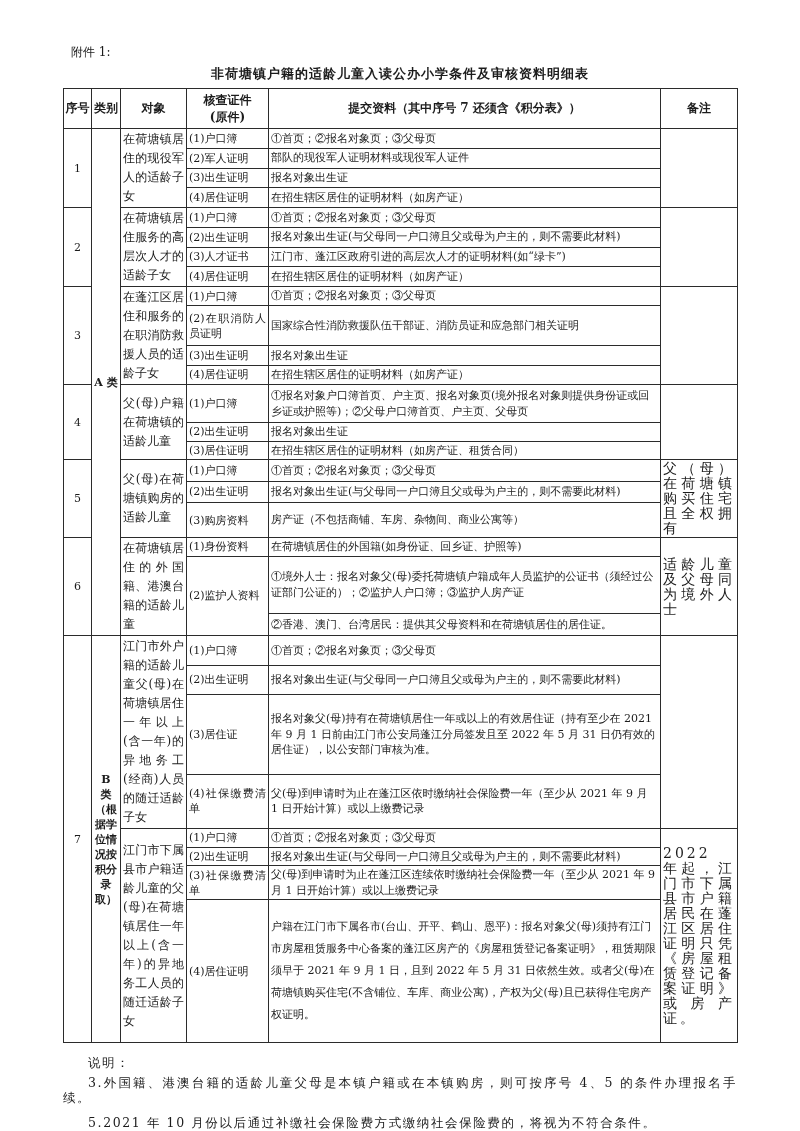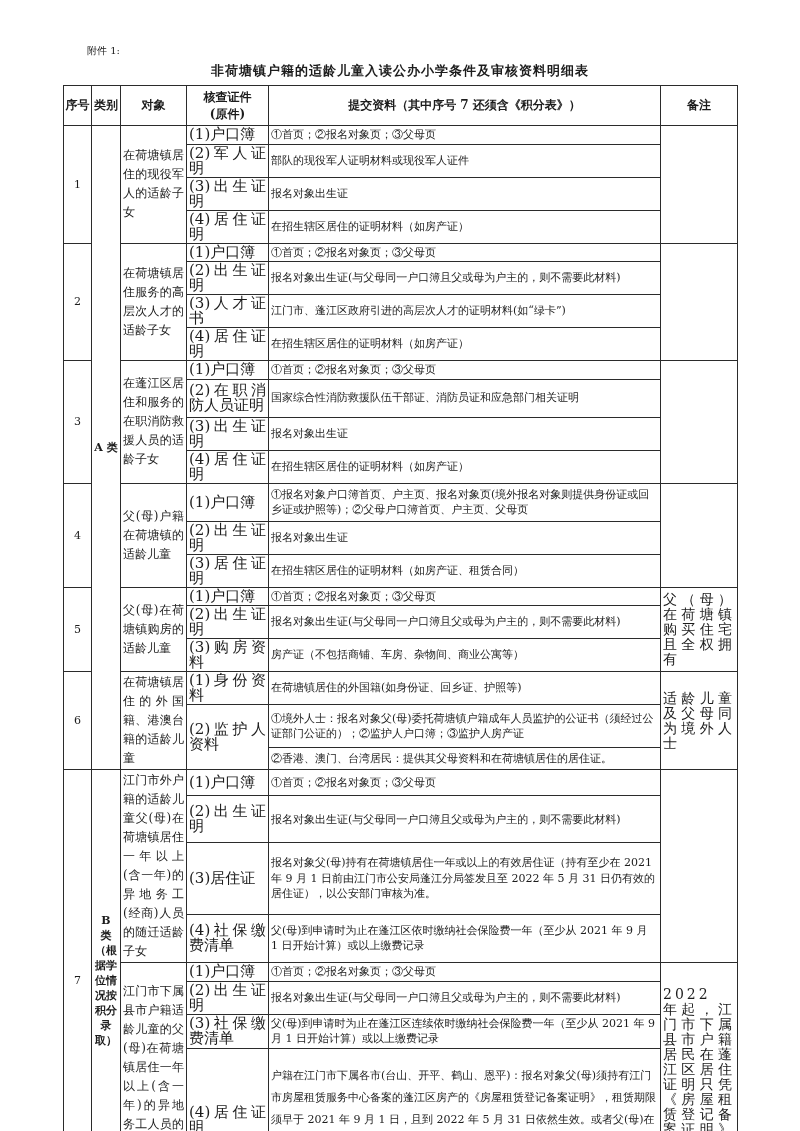--- a/index.html
+++ b/index.html
@@ -3,21 +3,21 @@
 <meta charset="utf-8">
 <style>
   html,body { margin:0; padding:0; background:#ffffff; }
   body {
     width:800px; height:1131px;
     font-family:"DejaVu Serif","Liberation Serif",serif;
     color:#1c1c1c;
     -webkit-font-smoothing:antialiased;
   }
   .page { padding:44px 63px 0 63px; }
-  .attachment { font-size:10px; margin-left:24px; margin-bottom:4px; }
+  .attachment { font-size:12px; margin-left:8px; margin-bottom:4px; }
   .title {
     font-size:13px; font-weight:bold; text-align:center;
     letter-spacing:1px; margin:2px 0 5px 0;
   }
   table.main {
     border-collapse:collapse; table-layout:fixed; width:674px;
   }
   table.main th, table.main td {
     border:1px solid #2b2b2b;
     padding:1px 2px;
@@ -25,21 +25,21 @@
     overflow:hidden;
     word-break:break-all;
   }
   table.main th {
     font-size:12px; font-weight:bold; text-align:center;
     white-space:pre-line; padding:2px 1px; height:35px;
   }
   td.seq { text-align:center; font-size:11px; }
   td.cat { text-align:center; font-size:11px; font-weight:bold; padding:0 2px; line-height:15px; }
   td.subj { font-size:12px; text-align:justify; line-height:19px; padding:2px 2px; }
-  td.doc  { font-size:15px; text-align:justify; line-height:15px; padding:1px 2px 1px 3px; }
+  td.doc  { font-size:11px; text-align:justify; line-height:15px; padding:1px 2px 1px 3px; }
   td.mat  { font-size:11px; line-height:15.5px; text-align:left; padding:1px 3px; }
   td.remark {
     font-size:14px; line-height:15px; text-align:justify;
     vertical-align:top; padding:3px 3px; letter-spacing:3px;
   }
   td.lh-lg { line-height:22px; }
   .notes {
     margin-top:12px; width:674px;
     font-size:12.5px; line-height:15.5px;
     letter-spacing:1.6px; text-align:justify;
@@ -222,17 +222,18 @@
       </tr>
       <tr style="height:143px">
         <td class="doc">(4)居住证明</td>
         <td class="mat lh-lg">户籍在江门市下属各市(台山、开平、鹤山、恩平)：报名对象父(母)须持有江门市房屋租赁服务中心备案的蓬江区房产的《房屋租赁登记备案证明》，租赁期限须早于 2021 年 9 月 1 日，且到 2022 年 5 月 31 日依然生效。或者父(母)在荷塘镇购买住宅(不含铺位、车库、商业公寓)，产权为父(母)且已获得住宅房产权证明。</td>
       </tr>
     </tbody>
   </table>
 
   <div class="notes">
     <p>说明：</p>
+    <p>3.外国籍、港澳台籍的适龄儿童父母是本镇户籍或在本镇购房，则可按序号 4、5 的条件办理报名手续。</p>
     <p class="gap">5.2021 年 10 月份以后通过补缴社会保险费方式缴纳社会保险费的，将视为不符合条件。</p>
 
   </div>
 
 </div>
 
 </body></html>

